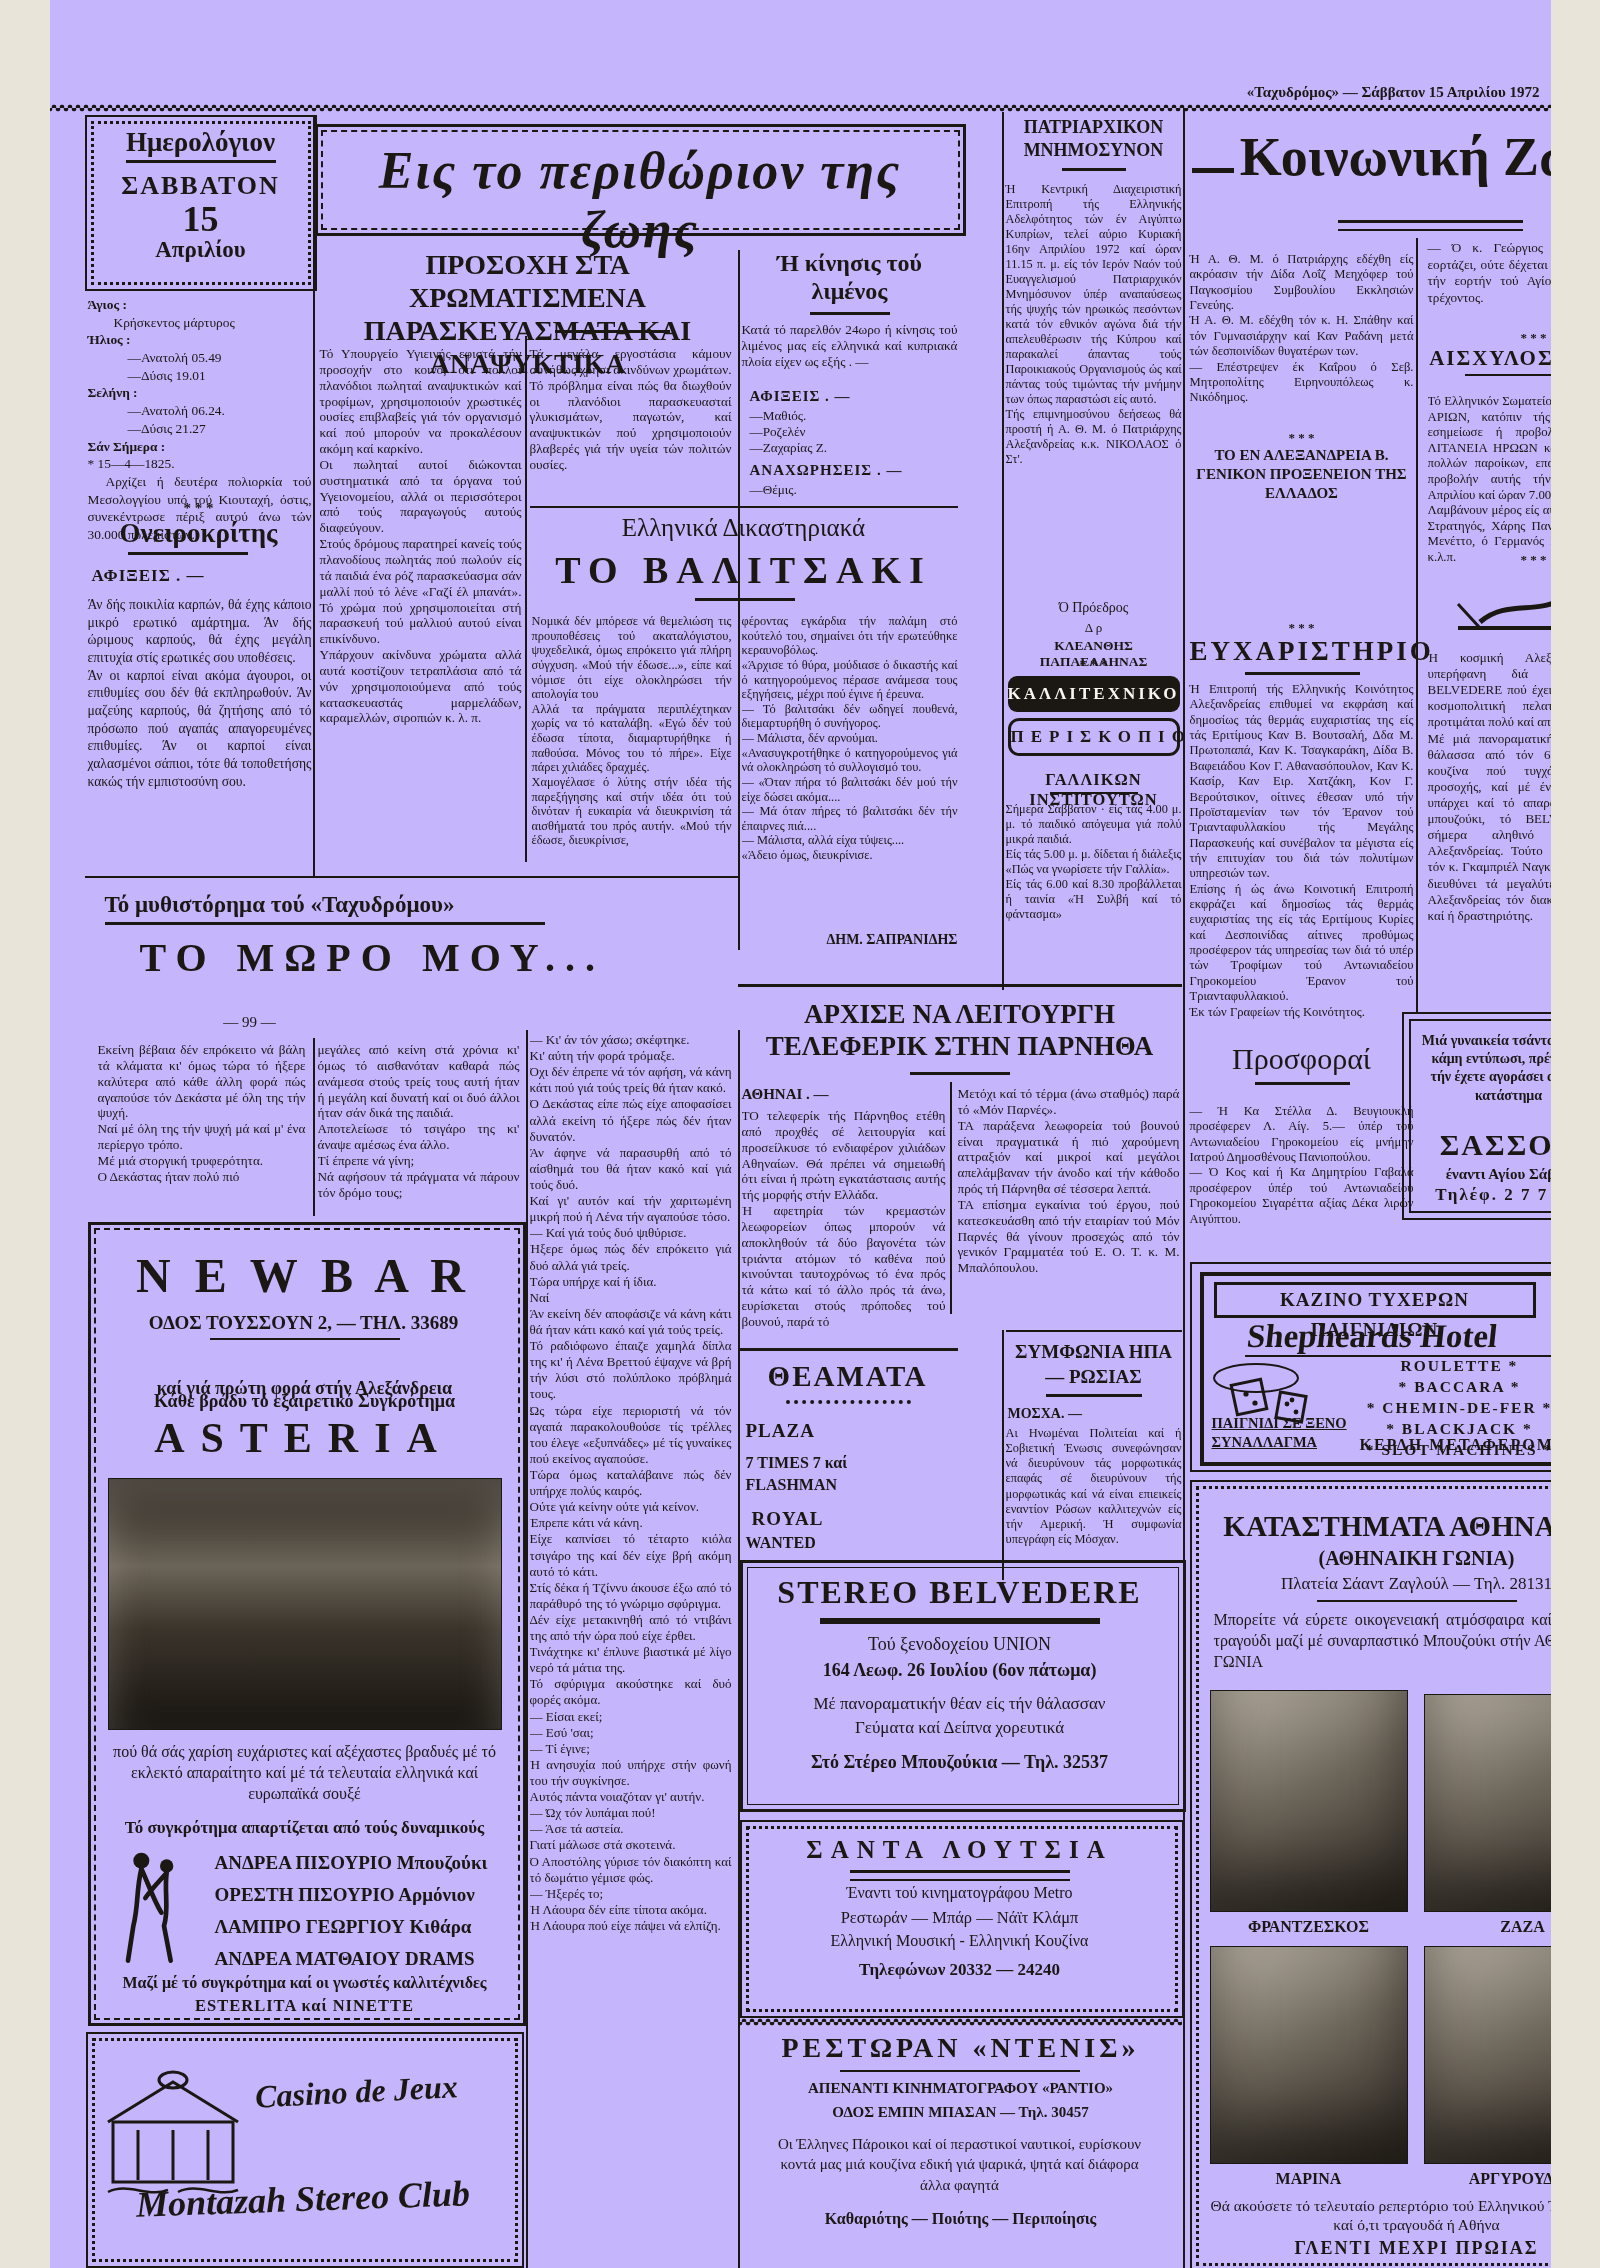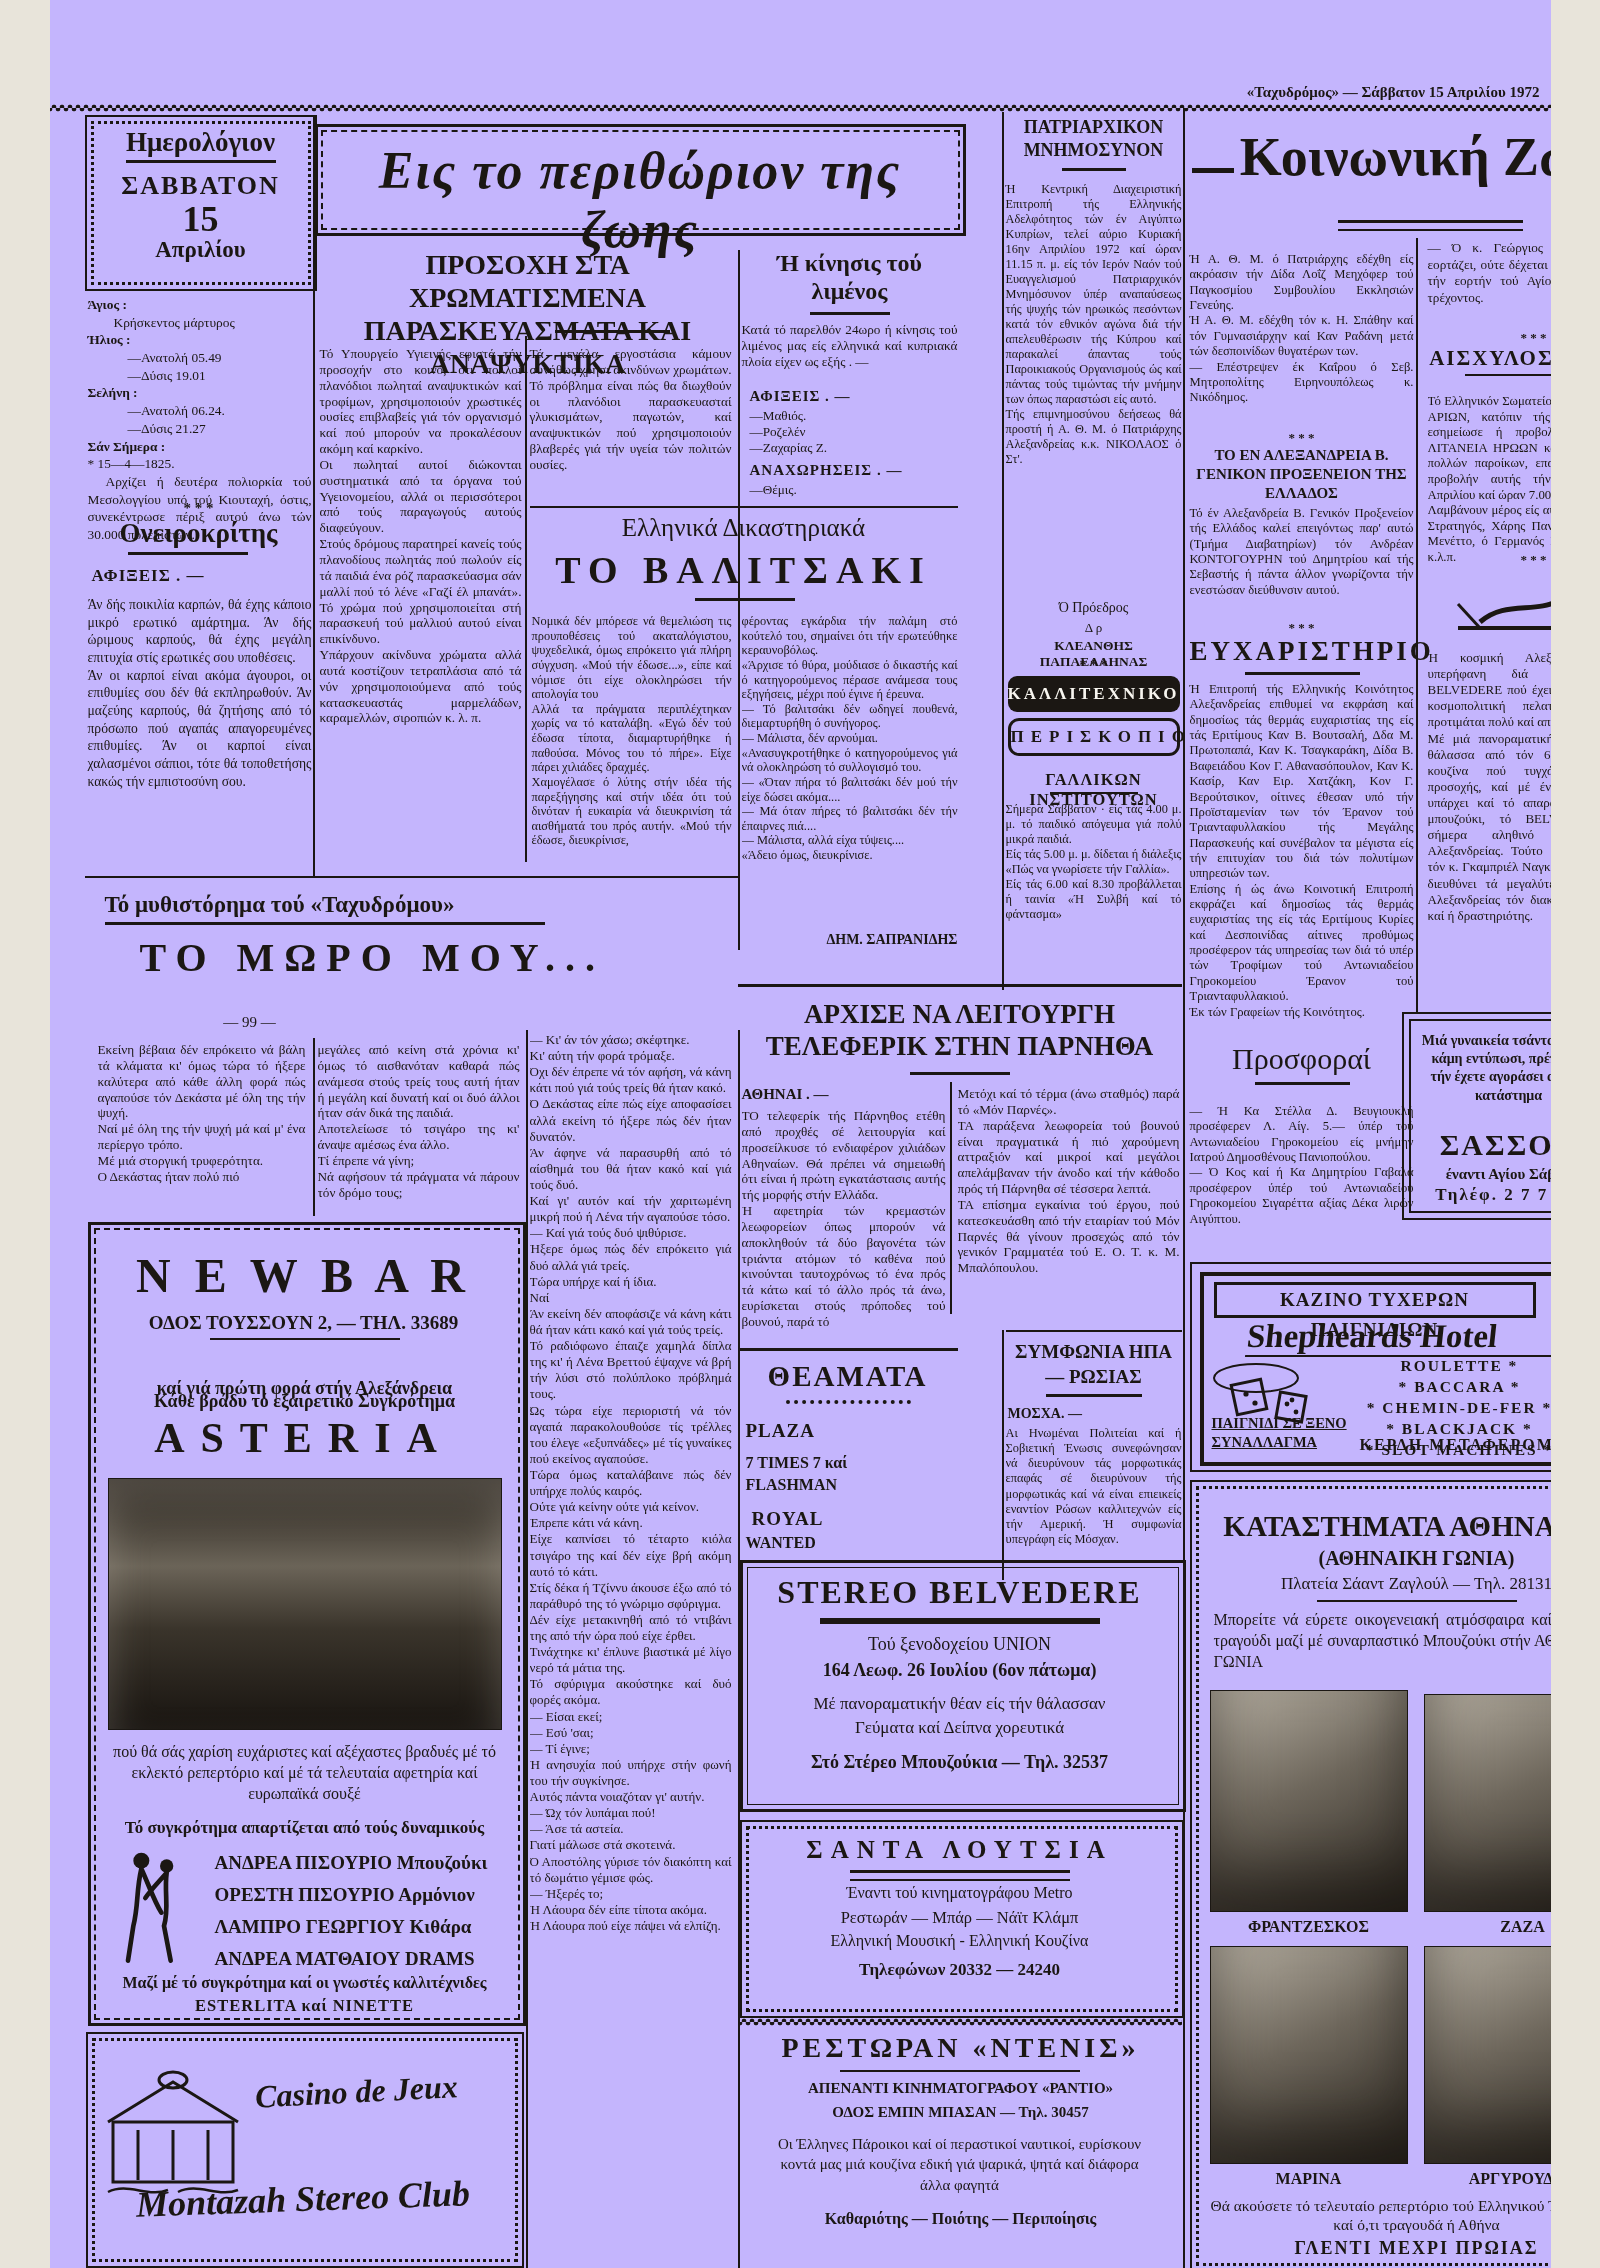--- a/index.html
+++ b/index.html
@@ -138,21 +138,20 @@
 
   <div class="abs hrule" style="left:1142px;top:168px;width:42px;height:5px;"></div>
   <div class="abs c b" style="left:1190px;top:126px;width:370px;font-size:54px;">Κοινωνική Ζωή</div>
   <div class="abs dbl" style="left:1288px;top:220px;width:185px;"></div>
 
   <div class="abs j pre" style="left:1140px;top:252px;width:224px;height:178px;font-size:12.6px;line-height:1.22;">Ή Α. Θ. Μ. ό Πατριάρχης εδέχθη είς ακρόασιν τήν Δίδα Λοΐζ Μεηχόφερ τού Παγκοσμίου Συμβουλίου Εκκλησιών Γενεύης.
 Ή Α. Θ. Μ. εδέχθη τόν κ. Η. Σπάθην καί τόν Γυμνασιάρχην καί Καν Ραδάνη μετά τών δεσποινίδων θυγατέρων των.
 — Επέστρεψεν έκ Καΐρου ό Σεβ. Μητροπολίτης Ειρηνουπόλεως κ. Νικόδημος.</div>
   <div class="abs c b" style="left:1140px;top:430px;width:224px;font-size:13px;">* * *</div>
   <div class="abs c b" style="left:1140px;top:446px;width:224px;font-size:15px;line-height:1.28;">ΤΟ ΕΝ ΑΛΕΞΑΝΔΡΕΙΑ Β. ΓΕΝΙΚΟΝ ΠΡΟΞΕΝΕΙΟΝ ΤΗΣ ΕΛΛΑΔΟΣ</div>
-  <div class="abs j pre" style="left:1140px;top:506px;width:224px;height:112px;font-size:12.6px;line-height:1.22;">Τό έν Αλεξανδρεία Β. Γενικόν Προξενείον τής Ελλάδος καλεί επειγόντως παρ' αυτώ (Τμήμα Διαβατηρίων) τόν Ανδρέαν ΚΟΝΤΟΓΟΥΡΗΝ τού Δημητρίου καί τής Σεβαστής ή πάντα άλλον γνωρίζοντα τήν ενεστώσαν διεύθυνσιν αυτού.</div>
   <div class="abs c b" style="left:1140px;top:620px;width:224px;font-size:13px;">* * *</div>
   <div class="abs c b" style="left:1140px;top:636px;width:224px;font-size:27px;letter-spacing:3px;">ΕΥΧΑΡΙΣΤΗΡΙΟ</div>
   <div class="abs hrule" style="left:1195px;top:672px;width:115px;height:3px;"></div>
   <div class="abs j pre" style="left:1140px;top:682px;width:224px;height:358px;font-size:12.6px;line-height:1.22;">Ή Επιτροπή τής Ελληνικής Κοινότητος Αλεξανδρείας επιθυμεί να εκφράση καί δημοσίως τάς θερμάς ευχαριστίας της είς τάς Εριτίμους Καν Β. Βουτσαλή, Δδα Μ. Πρωτοπαπά, Καν Κ. Τσαγκαράκη, Δίδα Β. Βαφειάδου Κον Γ. Αθανασόπουλον, Καν Κ. Κασίρ, Καν Ειρ. Χατζάκη, Κον Γ. Βερούτσικον, οίτινες έθεσαν υπό τήν Προϊσταμενίαν των τόν Έρανον τού Τριανταφυλλακίου τής Μεγάλης Παρασκευής καί συνέβαλον τα μέγιστα είς τήν επιτυχίαν του διά τών πολυτίμων υπηρεσιών των.
 Επίσης ή ώς άνω Κοινοτική Επιτροπή εκφράζει καί δημοσίως τάς θερμάς ευχαριστίας της είς τάς Εριτίμους Κυρίες καί Δεσποινίδας αίτινες προθύμως προσέφερον τάς υπηρεσίας των διά τό υπέρ τών Τροφίμων τού Αντωνιαδείου Γηροκομείου Έρανον τού Τριανταφυλλακιού.
 Έκ τών Γραφείων τής Κοινότητος.</div>
   <div class="abs c" style="left:1140px;top:1042px;width:224px;font-size:30px;">Προσφοραί</div>
   <div class="abs hrule" style="left:1205px;top:1082px;width:95px;height:3px;"></div>
   <div class="abs j pre" style="left:1140px;top:1104px;width:224px;height:150px;font-size:12.6px;line-height:1.22;">— Ή Κα Στέλλα Δ. Βευγιουκλή προσέφερεν Λ. Αίγ. 5.— ύπέρ τού Αντωνιαδείου Γηροκομείου είς μνήμην Ιατρού Δημοσθένους Πανιοπούλου.
 — Ό Κος καί ή Κα Δημητρίου Γαβαλά προσέφερον ύπέρ τού Αντωνιαδείου Γηροκομείου Σιγαρέττα αξίας Δέκα λιρών Αιγύπτου.</div>
@@ -284,21 +283,21 @@
 Ή Λάουρα πού είχε πάψει νά ελπίζη.</div>
 
   <div class="abs frame2" style="left:38px;top:1222px;width:432px;height:798px;"></div>
   <div class="abs c b" style="left:40px;top:1248px;width:428px;font-size:48px;letter-spacing:6px;">N E W  B A R</div>
   <div class="abs c b" style="left:40px;top:1312px;width:428px;font-size:19px;">ΟΔΟΣ ΤΟΥΣΣΟΥΝ 2, — ΤΗΛ. 33689</div>
   <div class="abs hrule" style="left:160px;top:1338px;width:190px;height:2px;"></div>
   <div class="abs c b" style="left:60px;top:1391px;width:390px;font-size:18px;">Κάθε βράδυ τό εξαιρετικό Συγκρότημα</div>
   <div class="abs c b" style="left:60px;top:1378px;width:390px;font-size:18px;">καί γιά πρώτη φορά στήν Αλεξάνδρεια</div>
   <div class="abs c b" style="left:40px;top:1414px;width:428px;font-size:42px;letter-spacing:16px;">ASTERIA</div>
   <div class="abs bandphoto" style="left:58px;top:1478px;width:394px;height:252px;"></div>
-  <div class="abs c" style="left:55px;top:1742px;width:400px;font-size:16px;line-height:1.3;">πού θά σάς χαρίση ευχάριστες καί αξέχαστες βραδυές μέ τό εκλεκτό ρεπερτόριο καί μέ τά τελευταία αφετηρία καί ευρωπαϊκά σουξέ</div>
+  <div class="abs c" style="left:55px;top:1742px;width:400px;font-size:16px;line-height:1.3;">πού θά σάς χαρίση ευχάριστες καί αξέχαστες βραδυές μέ τό εκλεκτό απαραίτητο καί μέ τά τελευταία ελληνικά καί ευρωπαϊκά σουξέ</div>
   <div class="abs c b" style="left:55px;top:1818px;width:400px;font-size:17px;">Τό συγκρότημα απαρτίζεται από τούς δυναμικούς</div>
   <div class="abs" style="left:62px;top:1846px;">
     <svg width="80" height="120" viewBox="0 0 60 90">
       <circle cx="22" cy="11" r="6" fill="#1b1713"></circle>
       <circle cx="41" cy="15" r="5" fill="#1b1713"></circle>
       <path d="M22 17 C18 34 20 44 16 60 L12 86 M22 17 C28 30 31 40 37 50 M41 20 C39 35 43 47 39 60 L44 86 M41 20 C35 27 29 33 25 39" stroke="#1b1713" stroke-width="3.5" fill="none" stroke-linecap="round"></path>
     </svg>
   </div>
   <div class="abs b" style="left:165px;top:1852px;width:300px;font-size:19px;">ΑΝΔΡΕΑ ΠΙΣΟΥΡΙΟ Μπουζούκι</div>
   <div class="abs b" style="left:165px;top:1884px;width:300px;font-size:19px;">ΟΡΕΣΤΗ ΠΙΣΟΥΡΙΟ Αρμόνιον</div>

